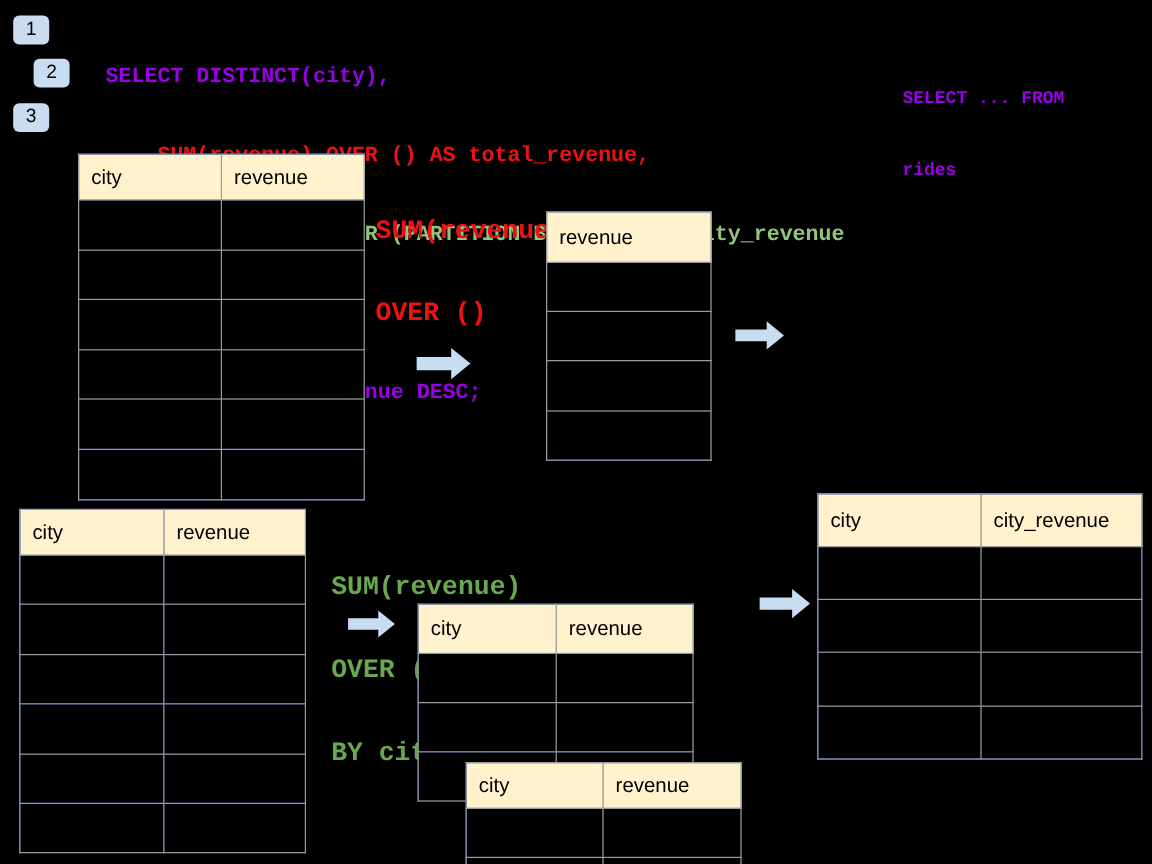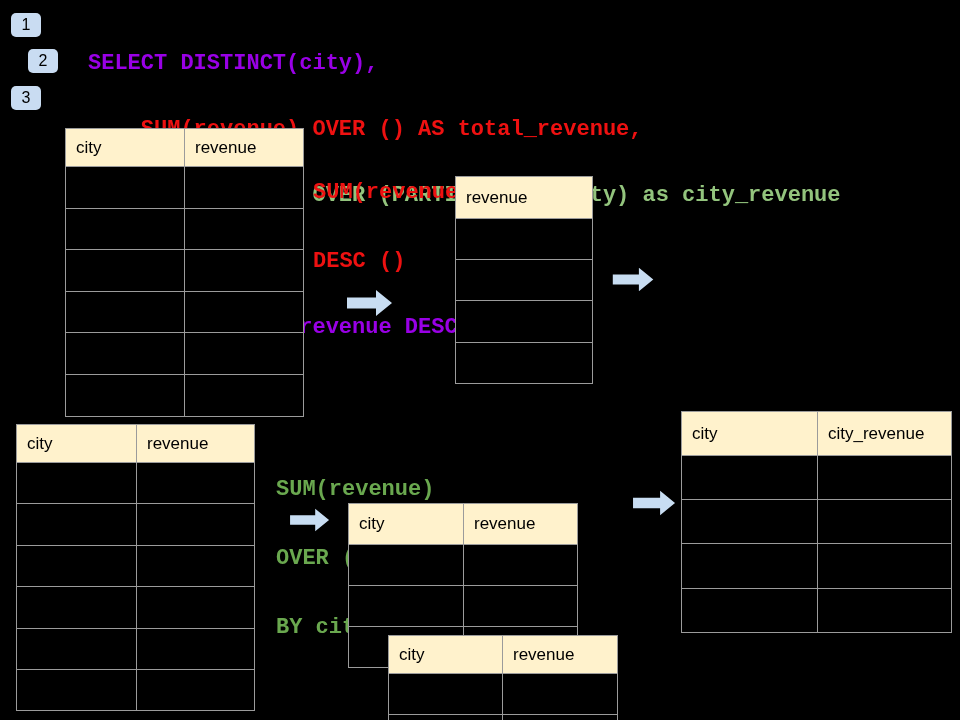--- a/index.html
+++ b/index.html
@@ -13,21 +13,21 @@
     border-radius:5px;color:#000;font-size:16px;line-height:24px;text-align:center;
   }
   .b1{left:11px;top:13px}
   .b2{left:28px;top:49px}
   .b3{left:11px;top:86px}
   
   .code,.label{
     position:absolute;font-family:"Liberation Mono","DejaVu Sans Mono",monospace;
     font-weight:bold;white-space:pre;
   }
-  .main-code{left:88px;top:9px;font-size:22px;line-height:22px}
+  .main-code{left:88px;top:9px;font-size:18px;line-height:22px}
   .side-code{left:752px;top:33px;font-size:15px;line-height:20px;color:var(--purple,#9900E6)}
   .label{font-size:22px;line-height:23px}
   .label-total{left:313px;top:135px;color:var(--red,#EE1111)}
   .label-partition{left:276px;top:432px;color:var(--label_green,#6AA84F)}
   .c-purple{color:var(--purple,#9900E6)}
   .c-red{color:var(--red,#EE1111)}
   .c-green{color:var(--code_green,#93C47D)}
   
   .tbl{
     position:absolute;border-collapse:collapse;table-layout:fixed;background:#1d4ed8;
@@ -62,24 +62,28 @@
   <div class="badge b3">3</div>
 
   <div class="code main-code">
     <div class="c-purple">SELECT DISTINCT(city),</div>
     <div class="c-red">    SUM(revenue) OVER () AS total_revenue,</div>
     <div class="c-green">    SUM(revenue) OVER (PARTITION BY city) as city_revenue</div>
     <div class="c-purple">  FROM rides</div>
     <div class="c-purple">  ORDER by city_revenue DESC;</div>
   </div>
 
+  <div class="code side-code">
+    <div>SELECT ... FROM</div>
+    <div>rides</div>
+  </div>
 
   <div class="label label-total">
     <div>SUM(revenue)</div>
-    <div>DESC ()</div>
+    <div>OVER ()</div>
   </div>
   <div class="label label-partition">
     <div>SUM(revenue)</div>
     <div>OVER (PARTITION</div>
     <div>BY city)</div>
   </div>
 
   <table class="tbl t1">
     <colgroup>
         <col style="width:119px">

